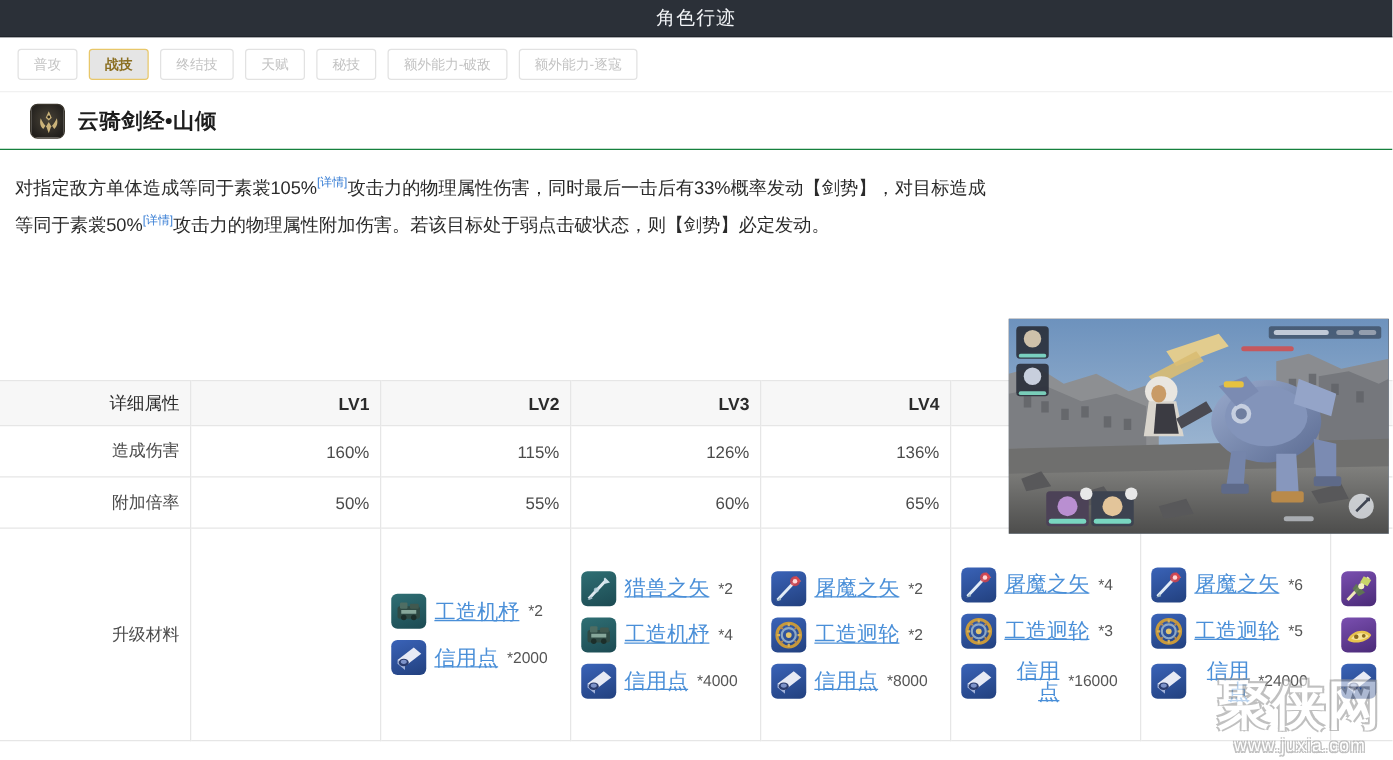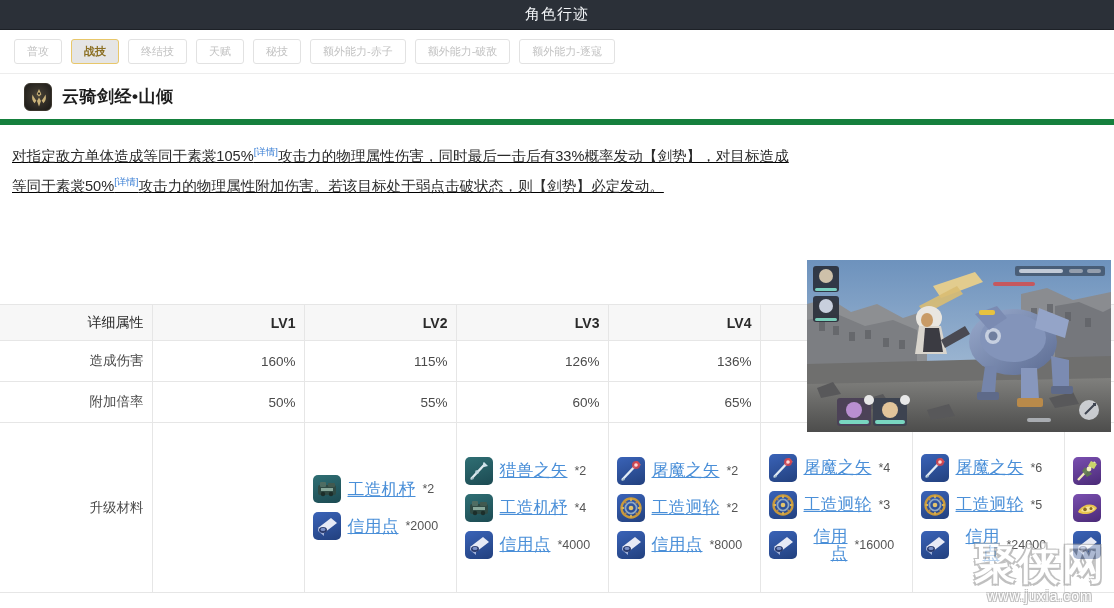--- a/index.html
+++ b/index.html
@@ -78,23 +78,22 @@
     font-size: 17px;
     font-weight: bold;
     color: #1d1d1d;
     letter-spacing: 0.5px;
   }
 
   
   .body-wrap {
     position: relative;
     height: 185px;
-    border-top: 6px solid #15803d;
+    border-top: 1px solid #15803d;
     padding: 14px 12px 0 12px;
-    text-decoration: underline;
   }
   .desc {
     width: 790px;
     font-size: 14.6px;
     line-height: 26px;
     color: #2a2a2a;
     text-align: left;
   }
   .sup-link {
     color: #3a7fd5;
@@ -208,21 +207,20 @@
   <div class="titlebar">
     <span class="title">角色行迹</span>
   </div>
 
   <div class="tabbar" id="tabbar">
       <div class="tab">普攻</div>
       <div class="tab active">战技</div>
       <div class="tab">终结技</div>
       <div class="tab">天赋</div>
       <div class="tab">秘技</div>
-      <div class="tab">额外能力-赤子</div>
       <div class="tab">额外能力-破敌</div>
       <div class="tab">额外能力-逐寇</div>
     </div>
 
   <div class="skill-head">
     <span class="skill-icon">
       <svg width="28" height="28" viewBox="0 0 28 28">
         <g fill="#cbb37a">
           <path d="M14 5 L16.4 10.2 L14 12.4 L11.6 10.2 Z"></path>
           <path d="M7.6 10.6 C8.8 13.4 10.2 15.4 11.4 16.6 L9.6 19.2 C7.4 17.4 6.4 14 7.6 10.6 Z"></path>

